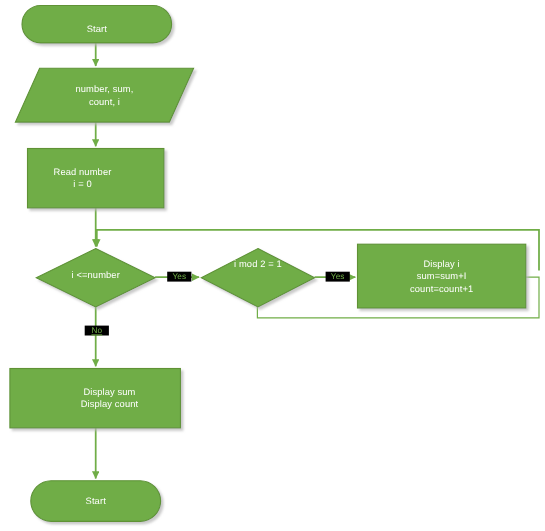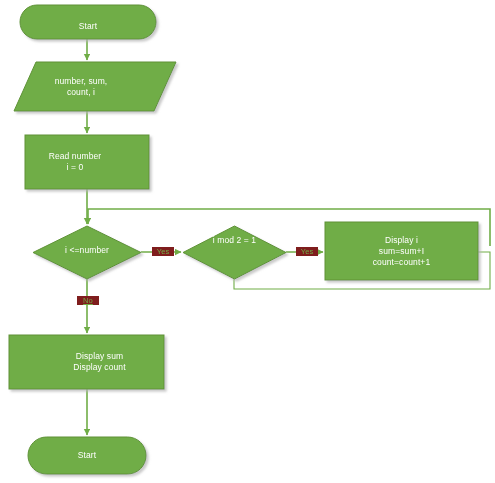--- a/index.html
+++ b/index.html
@@ -34,21 +34,21 @@
     pointer-events: none;
     letter-spacing: 0.1px;
   }
   .edge-label {
     position: absolute;
     color: #70AD47;
     font-size: 7.5px;
     line-height: 9px;
     text-align: center;
     white-space: nowrap;
-    background: #7f1d1d;
+    background: #000000;
     letter-spacing: 0.1px;
   }
 </style>
 </head>
 <body>
 
 <div id="flowchart-canvas">
   <svg id="flow-svg" viewBox="0 0 495 483" xmlns="http://www.w3.org/2000/svg">
     <defs>
       <marker id="arrowhead" markerWidth="8" markerHeight="8" refX="6.5" refY="3.4" orient="auto" markerUnits="userSpaceOnUse">
@@ -78,21 +78,21 @@
         <rect x="325" y="222" width="153" height="58" fill="#70AD47" stroke="#5E9236" stroke-width="1" filter="url(#softshadow)"></rect>
         <rect x="9" y="335" width="155" height="54" fill="#70AD47" stroke="#5E9236" stroke-width="1" filter="url(#softshadow)"></rect>
         <rect x="28" y="437" width="118" height="37" rx="18.5" ry="18.5" fill="#70AD47" stroke="#5E9236" stroke-width="1" filter="url(#softshadow)"></rect>
       </g>
   </svg>
   <div id="labels-layer">
       <div class="edge-label" style="left: 152px; top: 247px; width: 22px;">Yes</div>
       <div class="edge-label" style="left: 77px; top: 296px; width: 22px; text-decoration: underline;">No</div>
       <div class="edge-label" style="left: 296px; top: 247px; width: 22px;">Yes</div>
       <div class="node-label" style="left: 20px; top: 5px; width: 136px; height: 42px; display: flex; align-items: center; justify-content: center;">Start</div>
-      <div class="node-label" style="left: 0; top: 62px; width: 162px; height: 49px; display: flex; align-items: center; justify-content: center;">number, sum,
+      <div class="node-label" style="left: 14px; top: 62px; width: 162px; height: 49px; display: flex; align-items: center; justify-content: center;">number, sum,
 count, i</div>
       <div class="node-label" style="left: 25px; top: 135px; width: 100px; height: 54px; display: flex; align-items: center; justify-content: center;">Read number
 i = 0</div>
       <div class="node-label" style="left: 33px; top: 224px; width: 108px; height: 53px; display: flex; align-items: center; justify-content: center;">i &lt;=number</div>
       <div class="node-label" style="left: 183px; top: 214px; width: 103px; height: 53px; display: flex; align-items: center; justify-content: center;">i mod 2 = 1</div>
       <div class="node-label" style="left: 325px; top: 222px; width: 153px; height: 58px; display: flex; align-items: center; justify-content: center;">Display i
 sum=sum+I
 count=count+1</div>
       <div class="node-label" style="left: 22px; top: 335px; width: 155px; height: 54px; display: flex; align-items: center; justify-content: center;">Display sum
 Display count</div>

